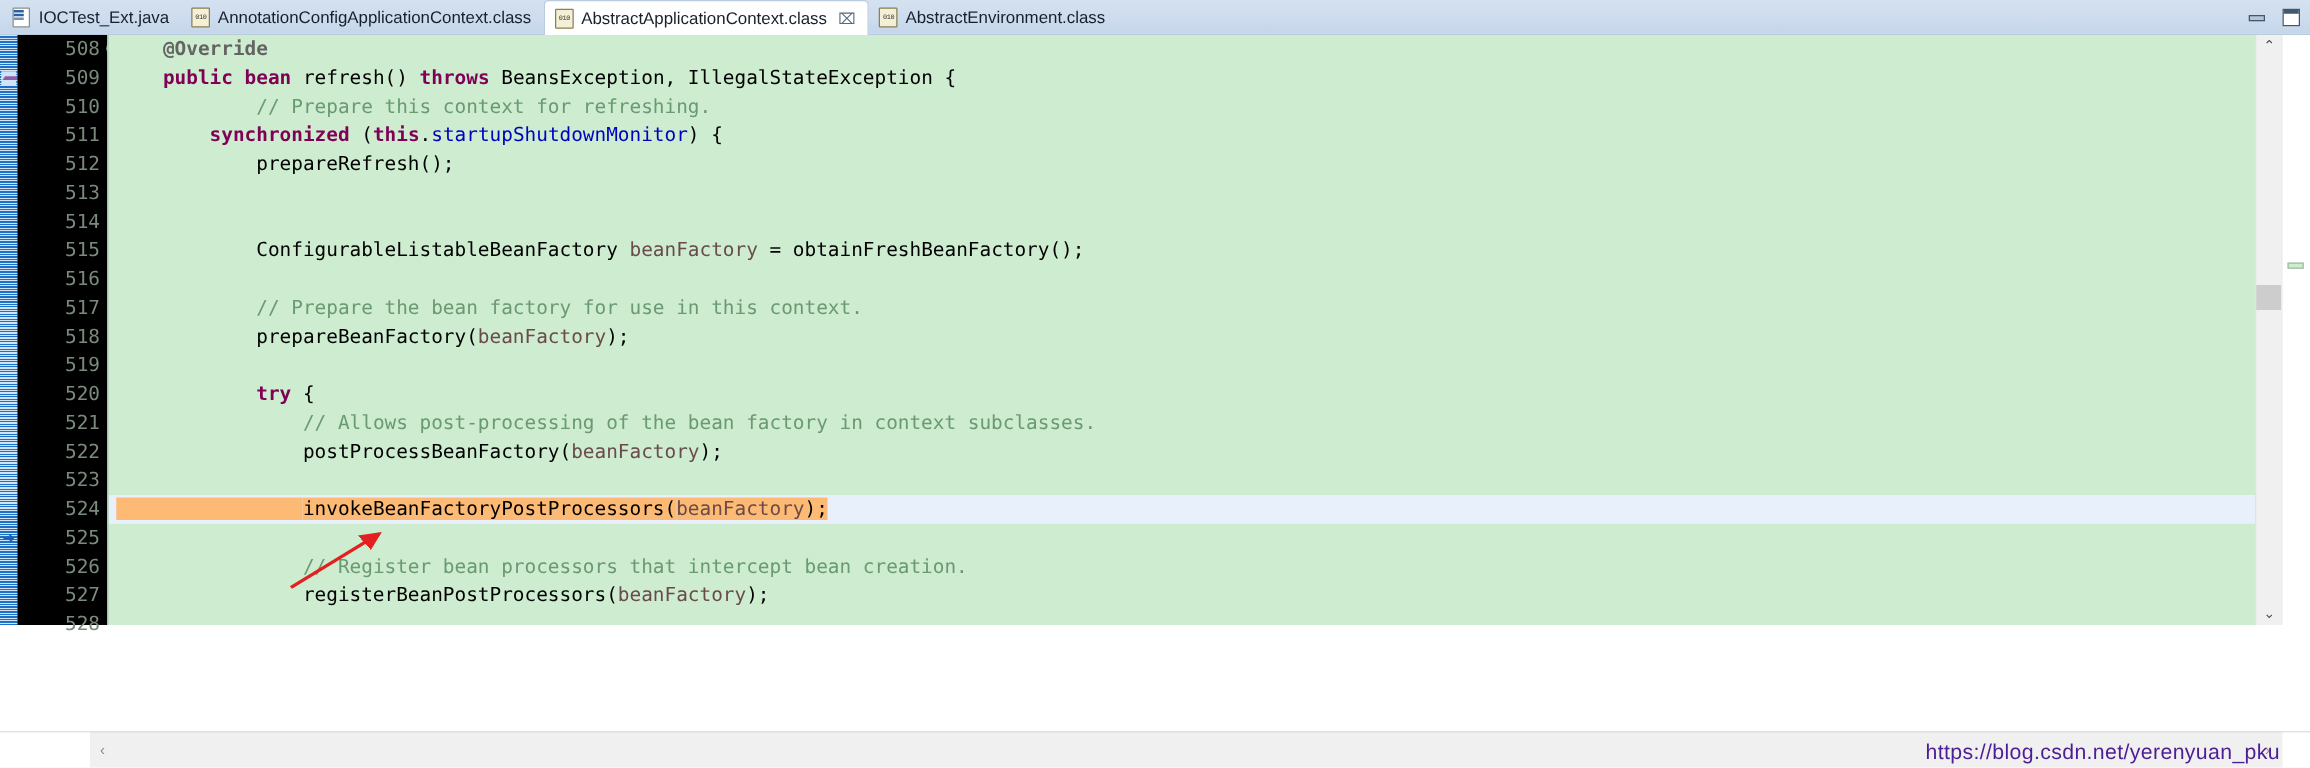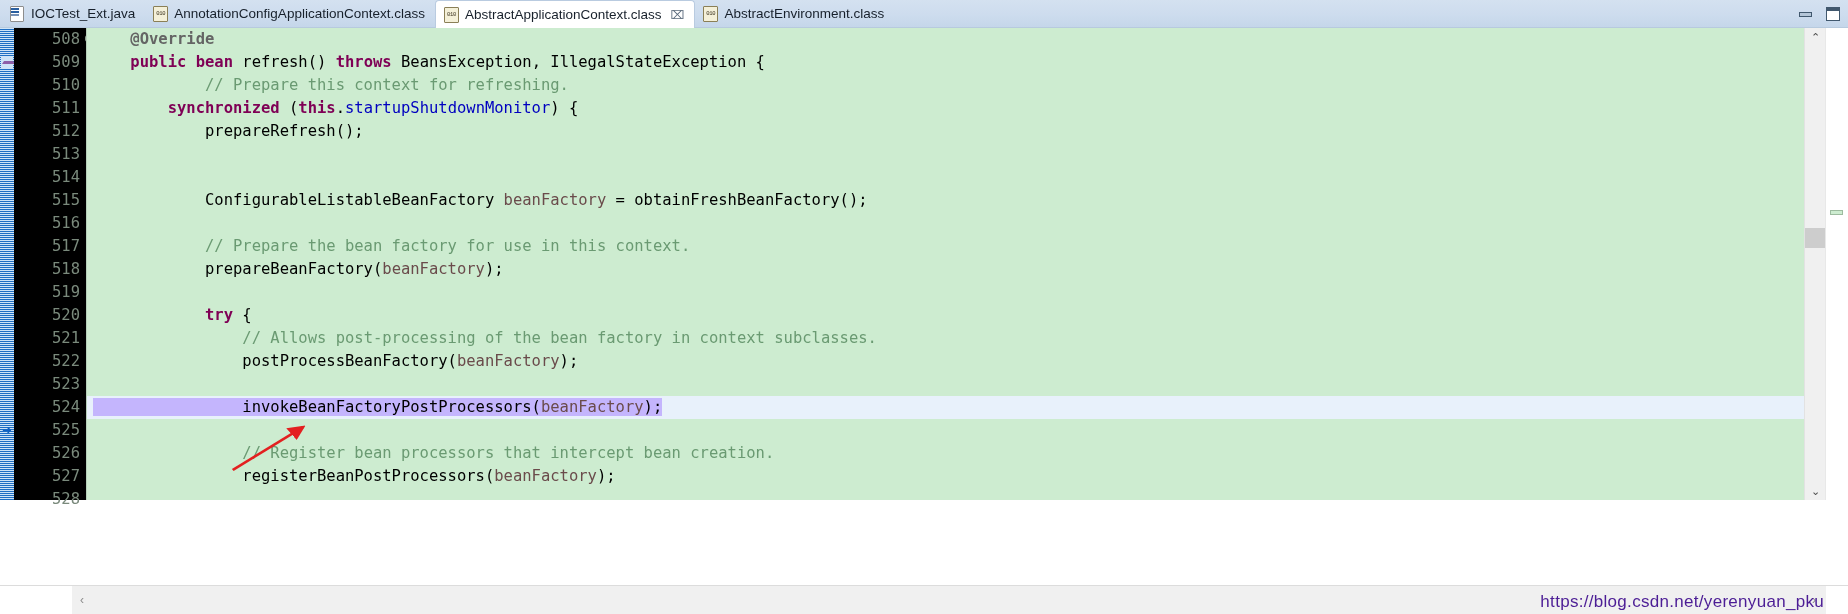--- a/index.html
+++ b/index.html
@@ -234,21 +234,21 @@
     white-space: pre;
     padding-left: 6px;
     color: #111111;
     position: relative;
     box-sizing: border-box;
   }
   .codeline.current {
     background: #e8f1fb;
   }
   .sel {
-    background: #c4b5fd;
+    background: #fdba74;
   }
 
   
   .kw   { color: #7f0055; font-weight: bold; }
   .cmt  { color: #6a9a72; }
   .fld  { color: #0000c0; }
   .lvar { color: #6a4b4b; }
   .ann  { color: #646464; font-weight: bold; }
   .plain{ color: #000000; }
 

